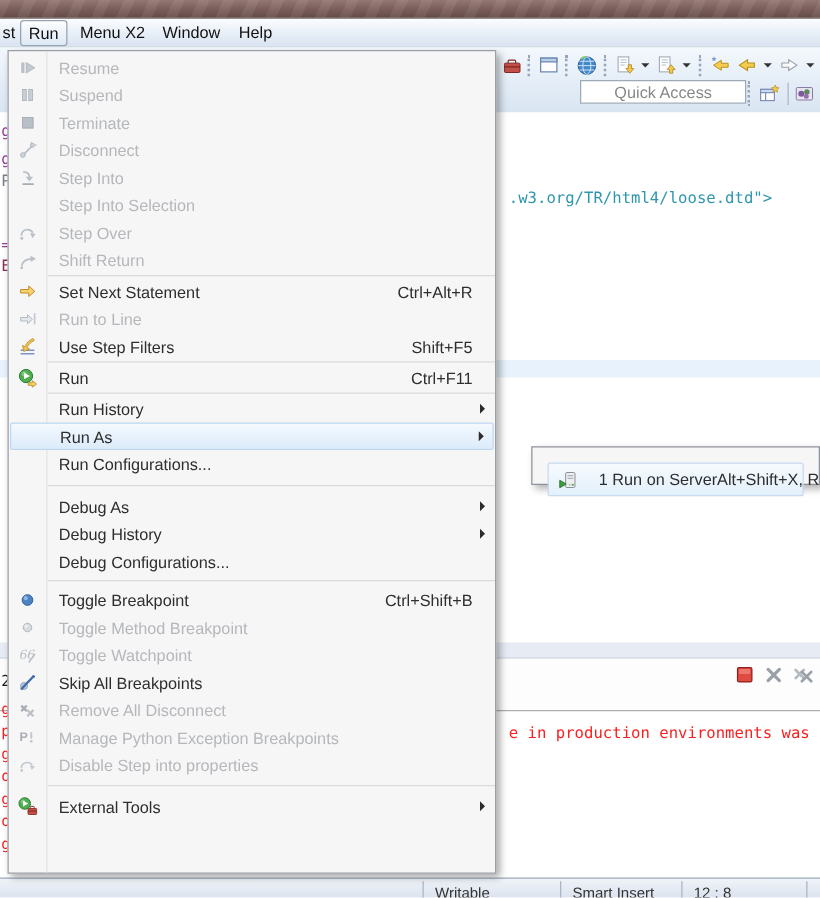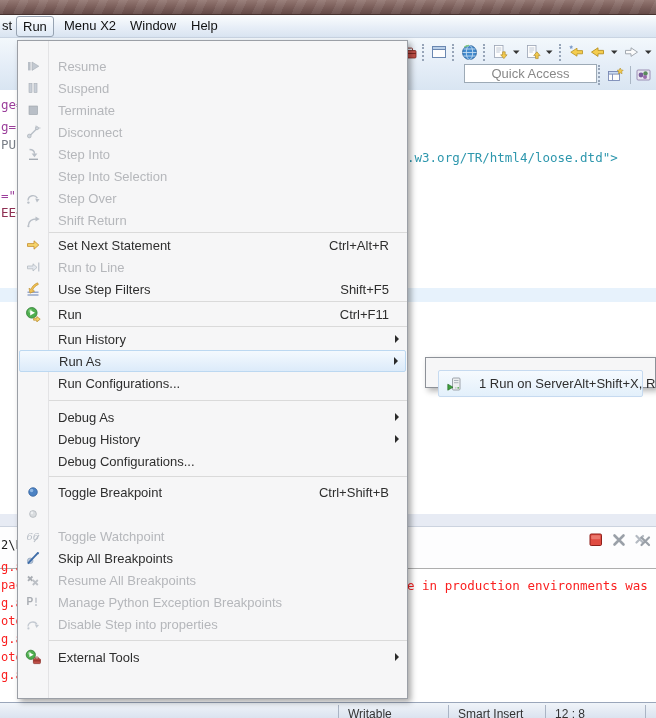--- a/index.html
+++ b/index.html
@@ -49,22 +49,22 @@
   .console-frag{position:absolute;left:1px;font:12px "DejaVu Sans Mono",monospace;white-space:pre;}
   #console-long-line{position:absolute;left:407px;top:64px;font:12.5px "DejaVu Sans Mono",monospace;color:#fa1f1f;white-space:pre;}
 
   
   #statusbar{left:0;top:702px;width:656px;height:16px;border-top:1px solid #9aa6ba;box-sizing:border-box;
     background:linear-gradient(180deg,#f0f4f9,#dbe3ef);font-size:12px;color:#333;}
   .sb-text{position:absolute;top:4px;}
   .sb-sep{position:absolute;top:2px;width:1px;height:14px;background:#aab4c4;}
 
   
-  #run-menu{left:17px;top:40px;width:391px;height:659px;background:#f6f6f7;
-    border:1px solid #9b9fa6;box-sizing:border-box;z-index:20;padding-top:14px;
+  #run-menu{left:6px;top:40px;width:391px;height:659px;background:#f6f6f7;
+    border:1px solid #9b9fa6;box-sizing:border-box;z-index:20;padding-top:2px;
     box-shadow:3px 3px 6px rgba(0,0,0,.35);}
   #run-menu .gutter-line{position:absolute;left:30px;top:0;bottom:0;width:1px;background:#e3e3e5;}
   .menu-item{display:flex;align-items:center;height:22px;padding-right:8px;
     font-size:13px;color:#2e2e2e;box-sizing:border-box;position:relative;}
   .menu-item.disabled{color:#b5b7bb;}
   .menu-item.highlighted{background:linear-gradient(180deg,#f4f9fe,#dcebfa);
     border:1px solid #bcd8f1;border-radius:2px;margin:0 1px;padding-right:7px;}
   .mi-icon{flex:0 0 30px;display:flex;align-items:center;justify-content:center;}
   .highlighted .mi-icon{flex-basis:29px;}
   .mi-label{margin-left:10px;white-space:nowrap;}
@@ -413,20 +413,21 @@
       <span class="mi-label">Toggle Breakpoint</span>
       <span class="mi-shortcut">Ctrl+Shift+B</span>
     </div>
     <div class="menu-item disabled">
       <span class="mi-icon">
         <svg width="16" height="16">
           <circle cx="8" cy="8" r="3.4" fill="#d9dcdf" stroke="#aab0b6" stroke-width="0.7"></circle>
           <circle cx="6.9" cy="6.9" r="1.3" fill="#f0f2f4" opacity="0.9"></circle>
         </svg>
       </span>
+      <span class="mi-label">Toggle Method Breakpoint</span>
     </div>
     <div class="menu-item disabled">
       <span class="mi-icon">
         <svg width="16" height="16">
           <text x="1.5" y="11.5" font-family="DejaVu Serif,serif" font-style="italic" font-size="10" fill="#b9bfc7">66</text>
           <path d="M9 14 L14 7" stroke="#b9bfc7" stroke-width="1.2"></path>
         </svg>
       </span>
       <span class="mi-label">Toggle Watchpoint</span>
     </div>
@@ -440,21 +441,21 @@
       </span>
       <span class="mi-label">Skip All Breakpoints</span>
     </div>
     <div class="menu-item disabled">
       <span class="mi-icon">
         <svg width="16" height="16">
           <path d="M3 4.5 l4.4 4.4 M7.4 4.5 L3 8.9" stroke="#a9adb3" stroke-width="1.8" fill="none"></path>
           <path d="M7.8 8 l5 5 M12.8 8 l-5 5" stroke="#bcc0c6" stroke-width="1.8" fill="none"></path>
         </svg>
       </span>
-      <span class="mi-label">Resume All Breakpoints</span>
+      <span class="mi-label">Remove All Disconnect</span>
     </div>
     <div class="menu-item disabled">
       <span class="mi-icon">
         <svg width="16" height="16">
           <text x="1.5" y="10.5" font-family="Liberation Sans,sans-serif" font-weight="bold" font-size="10" fill="#a9adb3">P</text>
           <rect x="10.2" y="3.5" width="1.6" height="5.5" rx="0.8" fill="#c3c7cd"></rect>
           <circle cx="11" cy="11" r="1.1" fill="#c3c7cd"></circle>
         </svg>
       </span>
       <span class="mi-label">Manage Python Exception Breakpoints</span>

